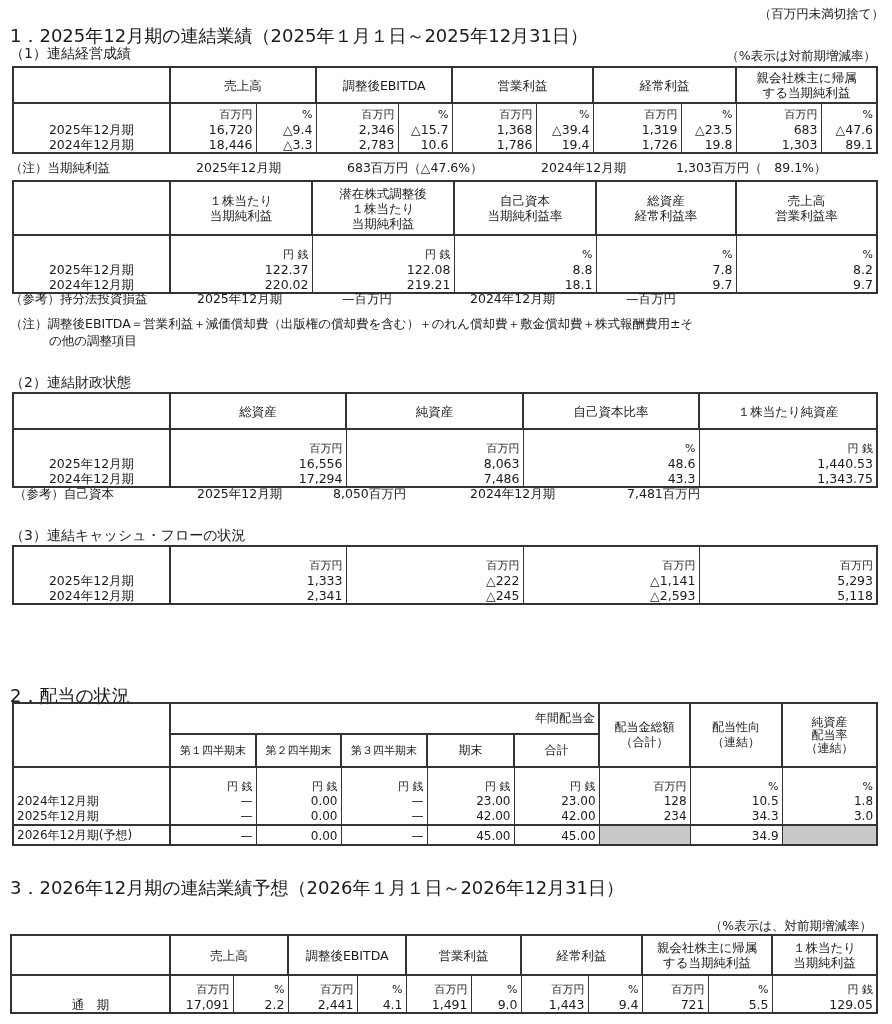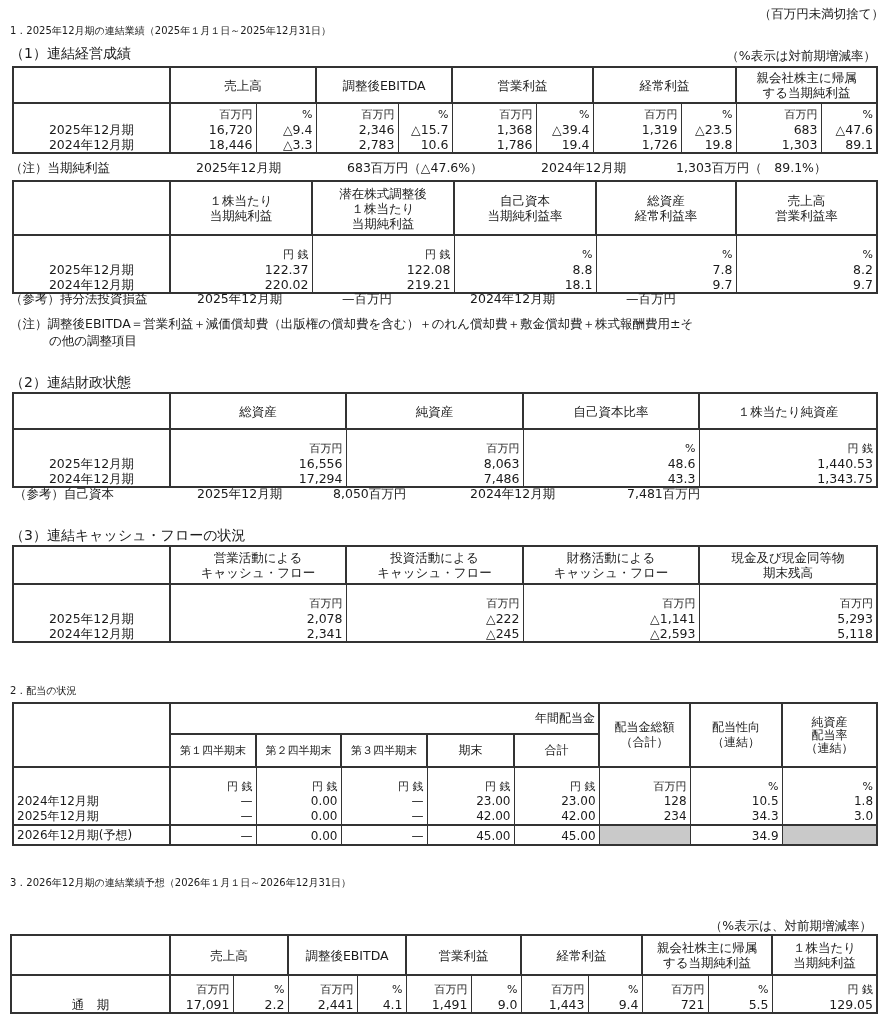--- a/index.html
+++ b/index.html
@@ -1,18 +1,18 @@
 <!DOCTYPE html>
 <html><head>
 <meta charset="utf-8">
 <style>
   html,body{margin:0;padding:0;background:#fff;}
   body{width:892px;height:1024px;position:relative;overflow:hidden;font-family:"DejaVu Sans","Liberation Sans",sans-serif;color:#1a1a1a;font-size:12.5px;}
   .abs{position:absolute;white-space:nowrap;}
-  .h1{font-size:10px;text-align:center;}
+  .h1{font-size:18px;text-align:center;}
   .h2{font-size:14px;}
   .note{font-size:12.5px;}
   table{position:absolute;border-collapse:collapse;table-layout:fixed;font-size:12.5px;}
   td{border:1px solid #333;padding:0 3px;line-height:15px;vertical-align:middle;overflow:hidden;white-space:nowrap;}
   .thick{border-width:2px;}
   td.c{text-align:center;}
   td.r{text-align:right;vertical-align:bottom;}
   td.lbl{text-align:center;vertical-align:bottom;}
   td.lblL{text-align:left;vertical-align:bottom;}
   .hdr td{height:34px;}
@@ -256,48 +256,29 @@
 <div class="abs h2" style="left:10px;top:527px;">（3）連結キャッシュ・フローの状況</div>
 <table style="left:12px;top:545px;width:864px;" class="tb">
   <colgroup>
     <col style="width:157px">
       <col style="width:176px">
       <col style="width:177px">
       <col style="width:176px">
       <col style="width:178px">
   </colgroup>
   <tbody>
-      <tr>
-    <td class="thick" style="height:36px;"></td>
-    <td class="c thick">
-          <span class="stack">営業活動による</span>
-          <span class="stack">キャッシュ・フロー</span>
-        </td>
-    <td class="c thick">
-          <span class="stack">投資活動による</span>
-          <span class="stack">キャッシュ・フロー</span>
-        </td>
-    <td class="c thick">
-          <span class="stack">財務活動による</span>
-          <span class="stack">キャッシュ・フロー</span>
-        </td>
-    <td class="c thick">
-          <span class="stack">現金及び現金同等物</span>
-          <span class="stack">期末残高</span>
-        </td>
-  </tr>
   <tr>
     <td class="lbl thick" style="height:56px;">
       <span class="stack">&nbsp;</span>
       <span class="stack">2025年12月期</span>
       <span class="stack">2024年12月期</span>
     </td>
     <td class="r">
           <span class="stack unit">百万円</span>
-          <span class="stack">2,078</span>
+          <span class="stack">1,333</span>
           <span class="stack">2,341</span>
         </td>
     <td class="r">
           <span class="stack unit">百万円</span>
           <span class="stack">△222</span>
           <span class="stack">△245</span>
         </td>
     <td class="r">
           <span class="stack unit">百万円</span>
           <span class="stack">△1,141</span>

